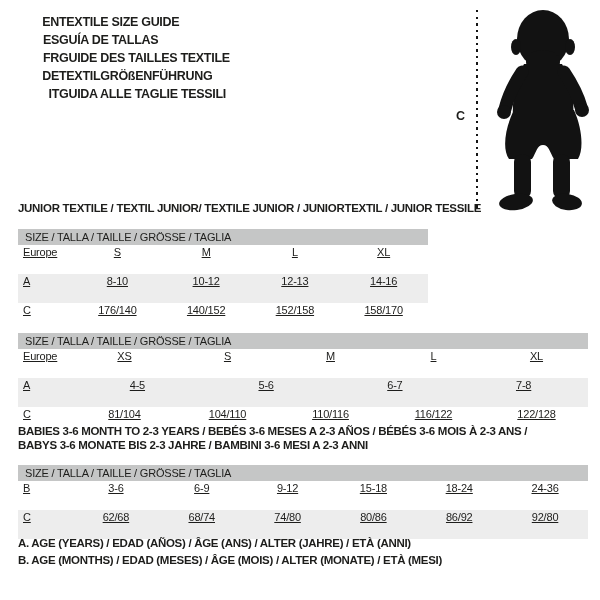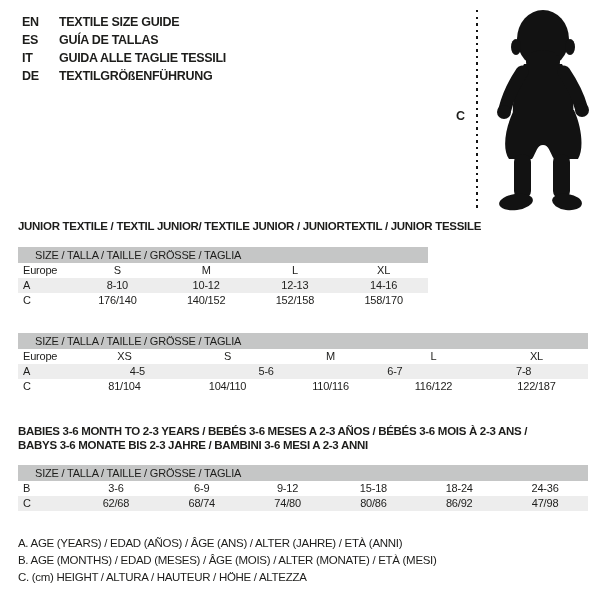--- a/index.html
+++ b/index.html
@@ -9,76 +9,80 @@
     width:600px; height:600px;
     background:#ffffff;
     color:#1d1d1b;
     font-family:"Liberation Sans", sans-serif;
     overflow:hidden;
   }
 
   
   .lang-block { position:absolute; top:13px; left:22px; }
   .lang-row { display:flex; line-height:18px; font-size:12.5px; font-weight:bold; letter-spacing:-0.3px; }
-  .lang-code { width:37px; }
+  .lang-code { width:37px;text-align:right; }
 
   
   .figure { position:absolute; top:6px; left:450px; width:150px; height:208px; }
   .measure-line {
     position:absolute; left:26px; top:4px; height:202px; width:2px;
     background:repeating-linear-gradient(to bottom, #151515 0 2.5px, transparent 2.5px 6.5px);
   }
   .c-label { position:absolute; left:6px; top:103px; font-size:12.5px; font-weight:bold; }
   .baby-svg { position:absolute; left:36px; top:0; width:114px; height:206px; }
 
   
   .section { position:absolute; left:18px; }
-  #sec1 { top:220px; width:410px; }
+  #sec1 { top:202px; width:410px; }
   #sec2 { top:319px; width:570px; }
   #sec3 { top:424px; width:570px; }
   .sec-title {
     font-weight:bold; font-size:11.5px; line-height:13px;
     letter-spacing:-0.3px; white-space:nowrap;
   }
   #sec3 .sec-title { line-height:14px; }
   sub.title-sub { font-size:8px; font-weight:bold; }
   .band {
     margin-top:14px; height:16px; line-height:16px;
     background:#c5c6c6; font-size:11px; letter-spacing:-0.2px;
-    padding-left:17px;
+    padding-left:7px;
   }
   #sec3 .band { margin-top:13px; }
-  .trow { display:flex; height:15px; line-height:15px; font-size:11px; letter-spacing:-0.2px; }
+  .trow { display:flex; height:29px; line-height:15px; font-size:11px; letter-spacing:-0.2px;text-decoration:underline; }
   .trow .lbl { width:55px; padding-left:5px; }
   .trow .cell { flex:1; text-align:center; }
   .stripe { background:#ededed; }
 
   
   .legend { position:absolute; top:535px; left:18px; }
-  .legend-line { font-weight:normal; font-size:11.5px; line-height:17px; letter-spacing:-0.3px; white-space:nowrap; }
+  .legend-line { font-weight:bold; font-size:11.5px; line-height:17px; letter-spacing:-0.3px; white-space:nowrap; }
 </style>
 </head>
 <body>
 
 <div class="lang-block">
   <div class="lang-row">
     <span class="lang-code">EN</span>
     <span class="lang-label">TEXTILE SIZE GUIDE</span>
   </div>
   <div class="lang-row">
     <span class="lang-code">ES</span>
     <span class="lang-label">GUÍA DE TALLAS</span>
   </div>
   <div class="lang-row">
-    <span class="lang-code">IT</span>
-    <span class="lang-label">GUIDA ALLE TAGLIE TESSILI</span>
+    <span class="lang-code">FR</span>
+    <span class="lang-label">GUIDE DES TAILLES TEXTILE</span>
   </div>
   <div class="lang-row">
     <span class="lang-code">DE</span>
     <span class="lang-label">TEXTILGRÖßENFÜHRUNG</span>
+  </div>
+  <div class="lang-row">
+    <span class="lang-code">IT</span>
+    <span class="lang-label">GUIDA ALLE TAGLIE TESSILI</span>
   </div>
 </div>
 
 <div class="figure">
   <span class="c-label">C</span>
   <div class="measure-line"></div>
   <svg class="baby-svg" viewBox="0 0 114 206" aria-hidden="true">
     <g fill="#121212" stroke="none">
 
       <ellipse cx="57" cy="33" rx="26" ry="29"></ellipse>
@@ -146,21 +150,21 @@
     <span class="cell">5-6</span>
     <span class="cell">6-7</span>
     <span class="cell">7-8</span>
   </div>
   <div class="trow">
     <span class="lbl">C</span>
     <span class="cell">81/104</span>
     <span class="cell">104/110</span>
     <span class="cell">110/116</span>
     <span class="cell">116/122</span>
-    <span class="cell">122/187</span>
+    <span class="cell">122/128</span>
   </div>
 </div>
 
 <div class="section" id="sec3">
   <div class="sec-title">
     <div>BABIES 3-6 MONTH TO 2-3 YEARS / BEBÉS 3-6 MESES A 2-3 AÑOS / BÉBÉS 3-6 MOIS À 2-3 ANS /</div>
     <div>BABYS 3-6 MONATE BIS 2-3 JAHRE / BAMBINI 3-6 MESI A 2-3 ANNI</div>
   </div>
   <div class="band">SIZE / TALLA / TAILLE / GRÖSSE / TAGLIA</div>
   <div class="trow">
@@ -172,21 +176,20 @@
     <span class="cell">18-24</span>
     <span class="cell">24-36</span>
   </div>
   <div class="trow stripe">
     <span class="lbl">C</span>
     <span class="cell">62/68</span>
     <span class="cell">68/74</span>
     <span class="cell">74/80</span>
     <span class="cell">80/86</span>
     <span class="cell">86/92</span>
-    <span class="cell">47/98</span>
+    <span class="cell">92/80</span>
   </div>
 </div>
 
 <div class="legend">
   <div class="legend-line">A. AGE (YEARS) / EDAD (AÑOS) / ÂGE (ANS) / ALTER (JAHRE) / ETÀ (ANNI)</div>
   <div class="legend-line">B. AGE (MONTHS) / EDAD (MESES) / ÂGE (MOIS) / ALTER (MONATE) / ETÀ (MESI)</div>
-  <div class="legend-line">C. (cm) HEIGHT / ALTURA / HAUTEUR / HÖHE / ALTEZZA</div>
 </div>
 
 </body></html>

